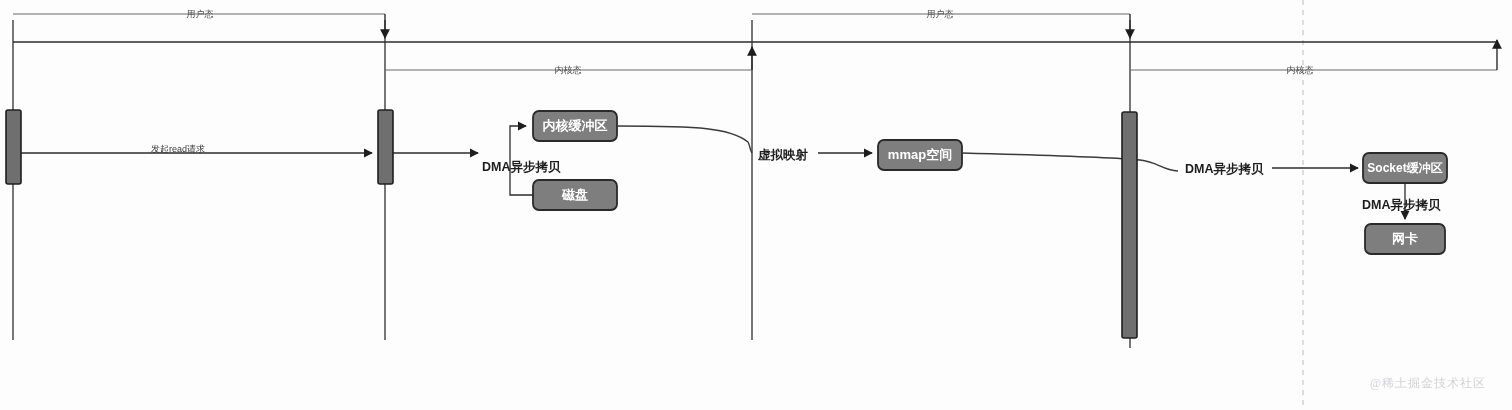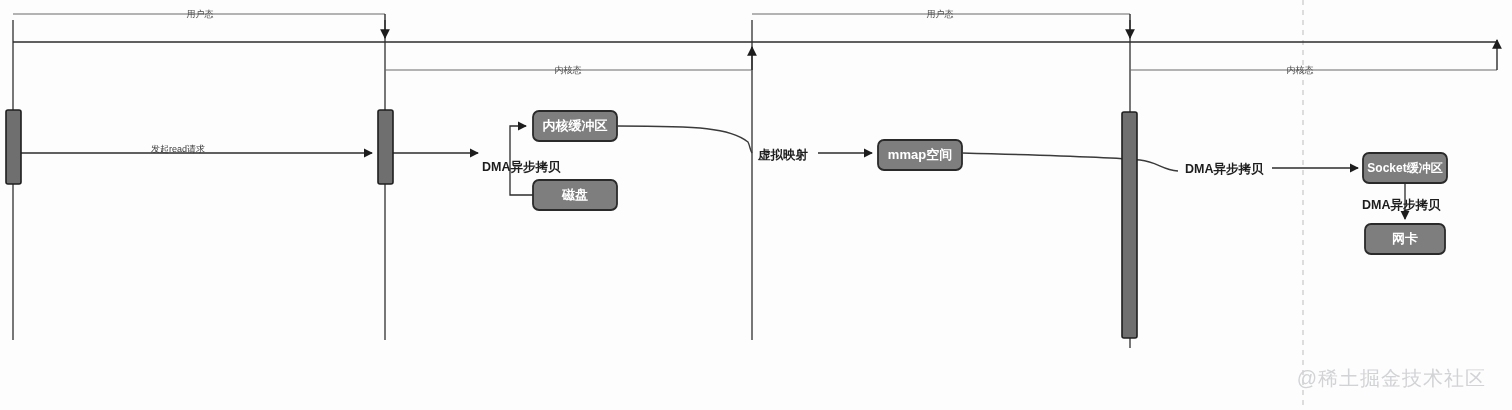--- a/index.html
+++ b/index.html
@@ -48,22 +48,22 @@
   .thin-label {
     font-family: "Liberation Sans", "DejaVu Sans", sans-serif;
     font-size: 9px;
     fill: #3a3a3a;
     text-anchor: middle;
   }
   .watermark {
     position: absolute;
     right: 26px;
     bottom: 18px;
-    font-family: Liberation Sans, sans-serif;
-    font-size: 20px;
+    font-family: Liberation Serif, serif;
+    font-size: 12px;
     color: #d2d3d6;
     letter-spacing: 1px;
     user-select: none;
     margin-left: 44px;
   }
   .lifeline { stroke: #555555; stroke-width: 1.6; }
   .frame-line { stroke: #2b2b2b; stroke-width: 1.4; fill: none; }
   .band-line { stroke: #6b6b6b; stroke-width: 1.1; fill: none; }
   .flow-line { stroke: #2b2b2b; stroke-width: 1.3; fill: none; }
   .curve-line { stroke: #3a3a3a; stroke-width: 1.4; fill: none; }

